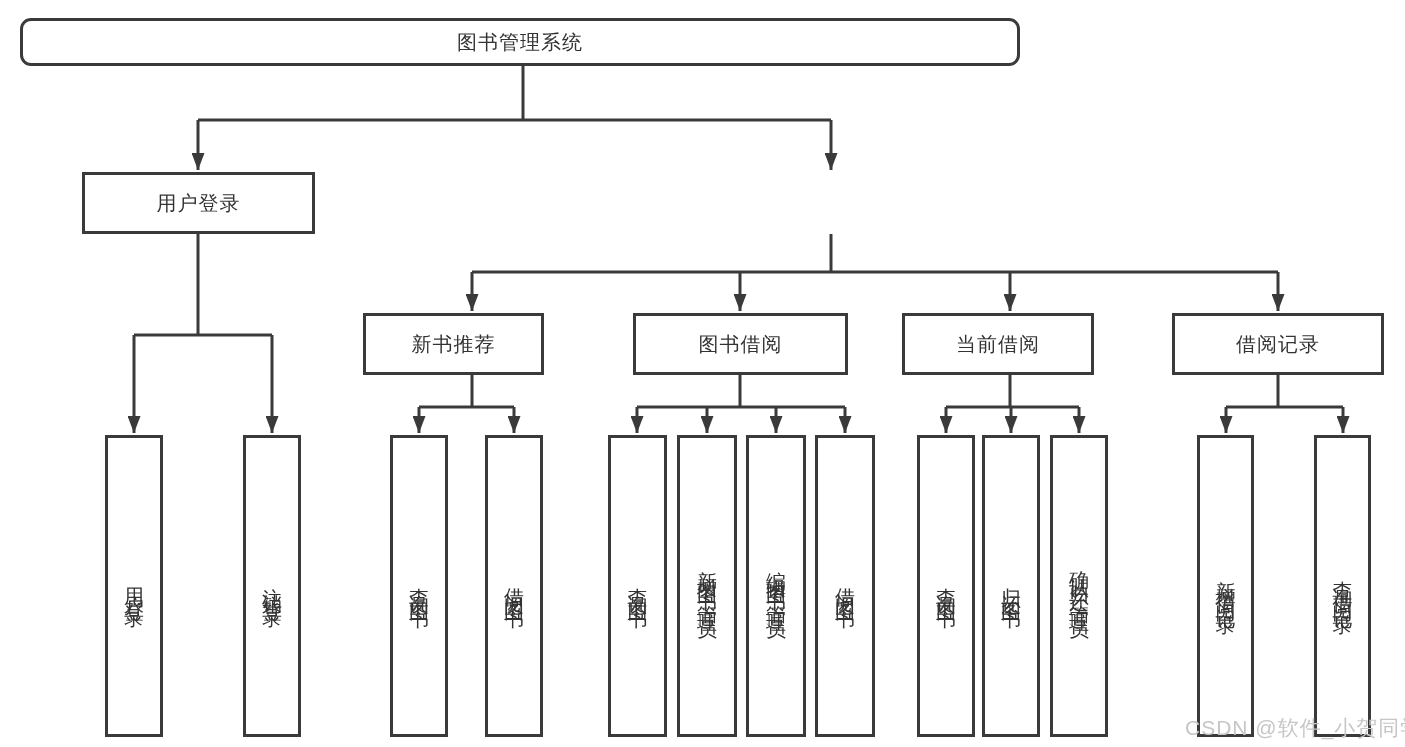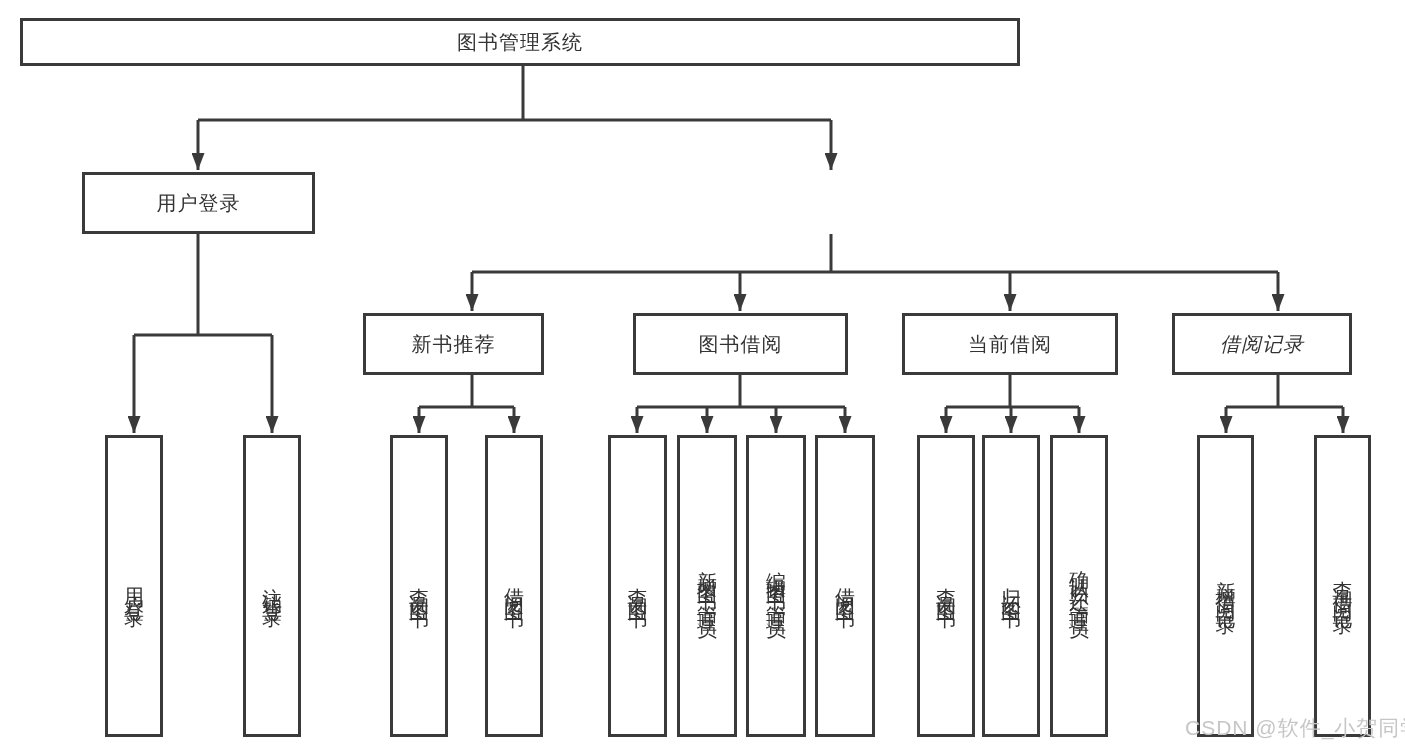--- a/index.html
+++ b/index.html
@@ -108,28 +108,28 @@
       <path d="M1011,407 L1011,433" marker-end="url(#arrow)"></path>
       <path d="M1079,407 L1079,433" marker-end="url(#arrow)"></path>
 
       <path d="M1278,375 L1278,407"></path>
       <path d="M1226,407 L1343,407"></path>
       <path d="M1226,407 L1226,433" marker-end="url(#arrow)"></path>
       <path d="M1343,407 L1343,433" marker-end="url(#arrow)"></path>
     </g>
   </svg>
 
-  <div class="node hbox" style="left:20px; top:18px; width:1000px; height:48px;">图书管理系统</div>
+  <div class="node hbox" style="left:20px; top:18px; width:1000px; height:48px;border-radius:11px;">图书管理系统</div>
 
   <div class="node hbox" style="left:82px; top:172px; width:233px;">用户登录</div>
 
   <div class="node hbox" style="left:363px; top:313px; width:181px;">新书推荐</div>
   <div class="node hbox" style="left:633px; top:313px; width:215px;">图书借阅</div>
-  <div class="node hbox" style="left:902px; top:313px; width:216px;">当前借阅</div>
-  <div class="node hbox" style="left:1172px; top:313px; width:180px;font-style:italic;">借阅记录</div>
+  <div class="node hbox" style="left:902px; top:313px; width:192px;">当前借阅</div>
+  <div class="node hbox" style="left:1172px; top:313px; width:212px;">借阅记录</div>
 
   <div class="node vbox" style="left:105px; width:58px;">用户登录</div>
   <div class="node vbox" style="left:243px; width:58px;">注销登录</div>
 
   <div class="node vbox" style="left:390px; width:58px;">查询图书</div>
   <div class="node vbox" style="left:485px; width:58px;">借阅图书</div>
 
   <div class="node vbox" style="left:608px; width:59px;">查询图书</div>
   <div class="node vbox" style="left:677px; width:60px;">新增图书（管理员）</div>
   <div class="node vbox" style="left:746px; width:60px;">编辑图书（管理员）</div>

